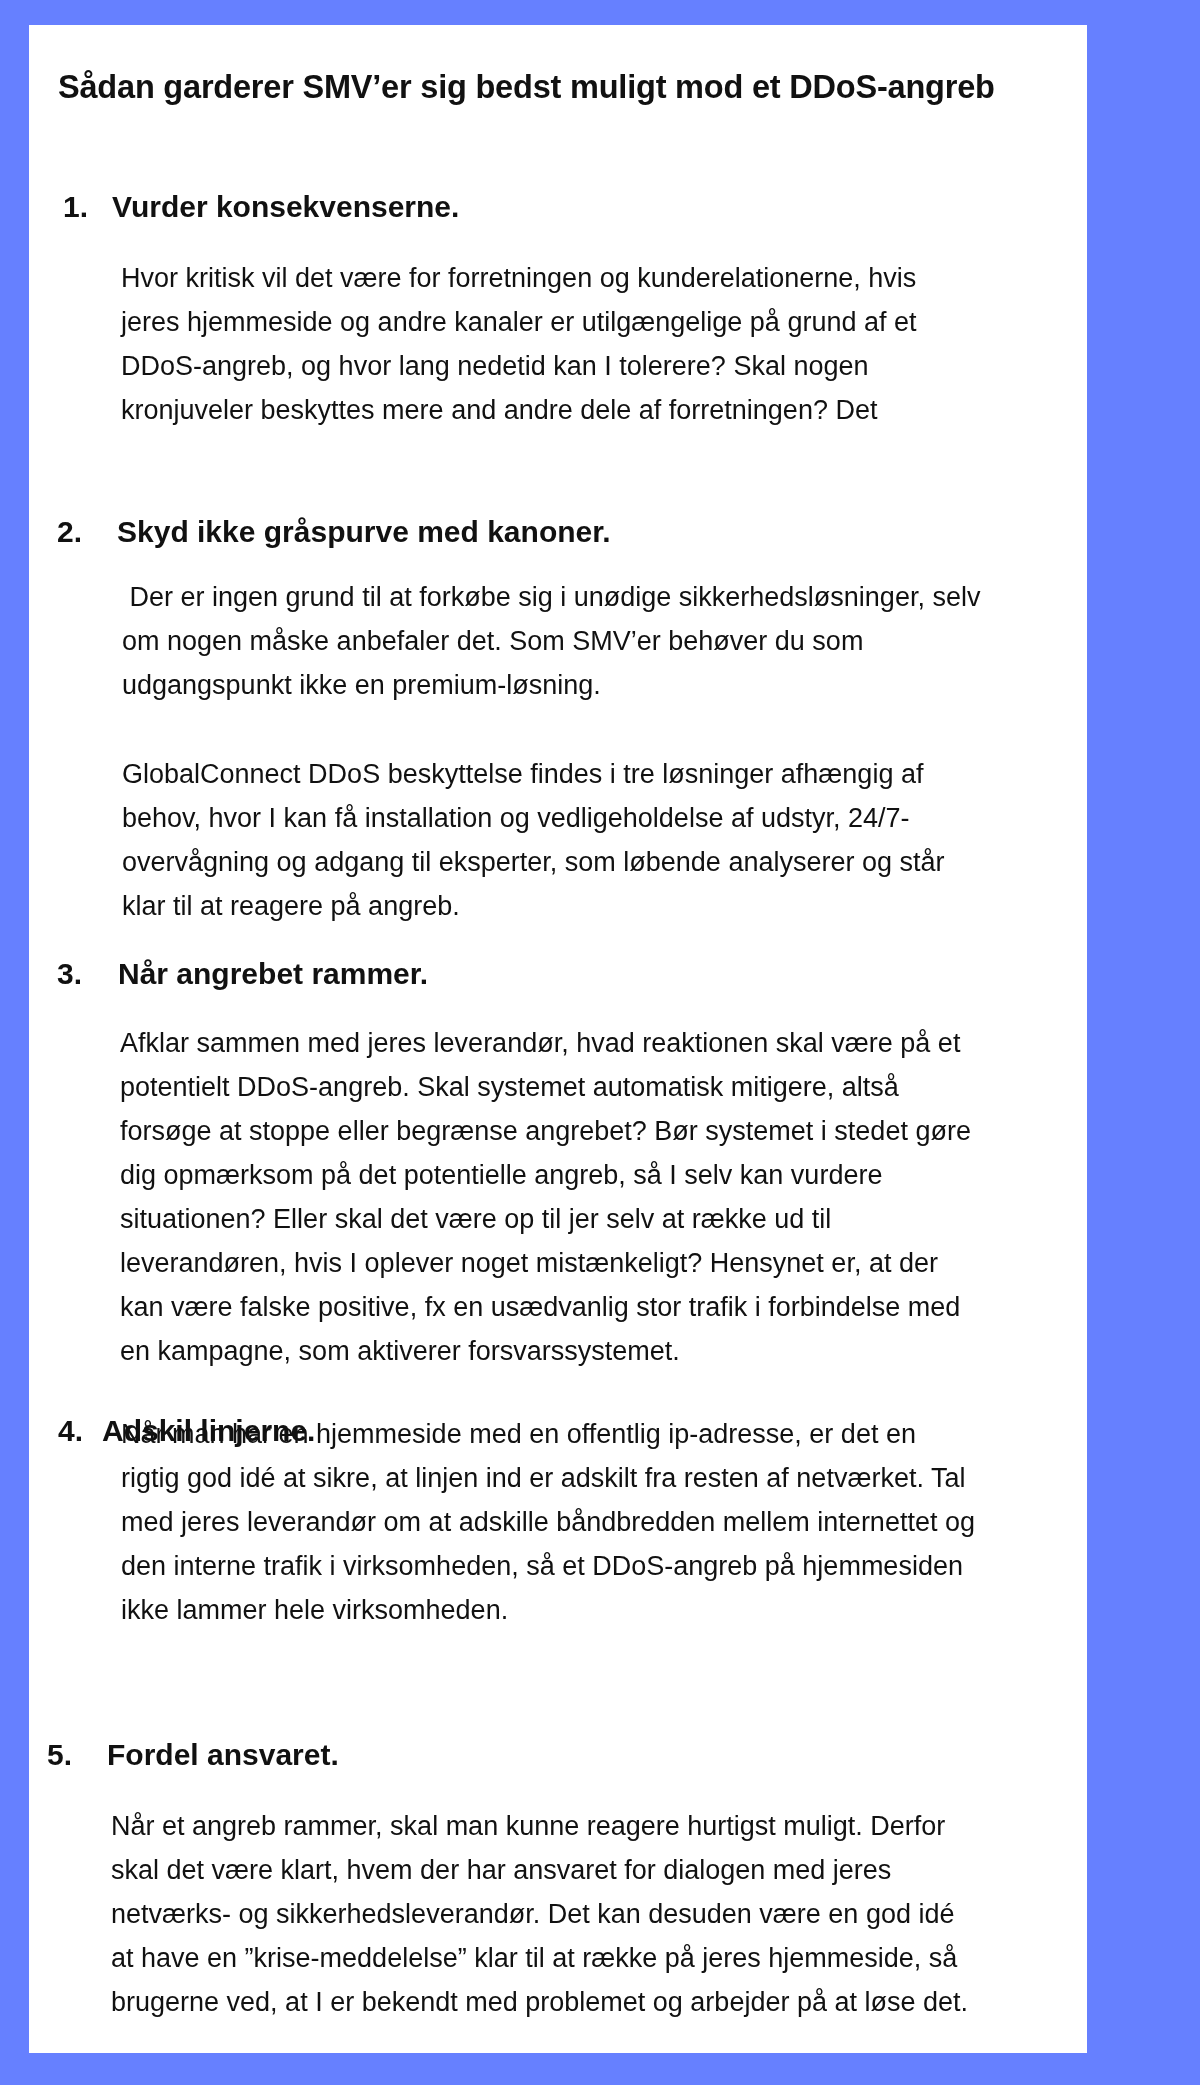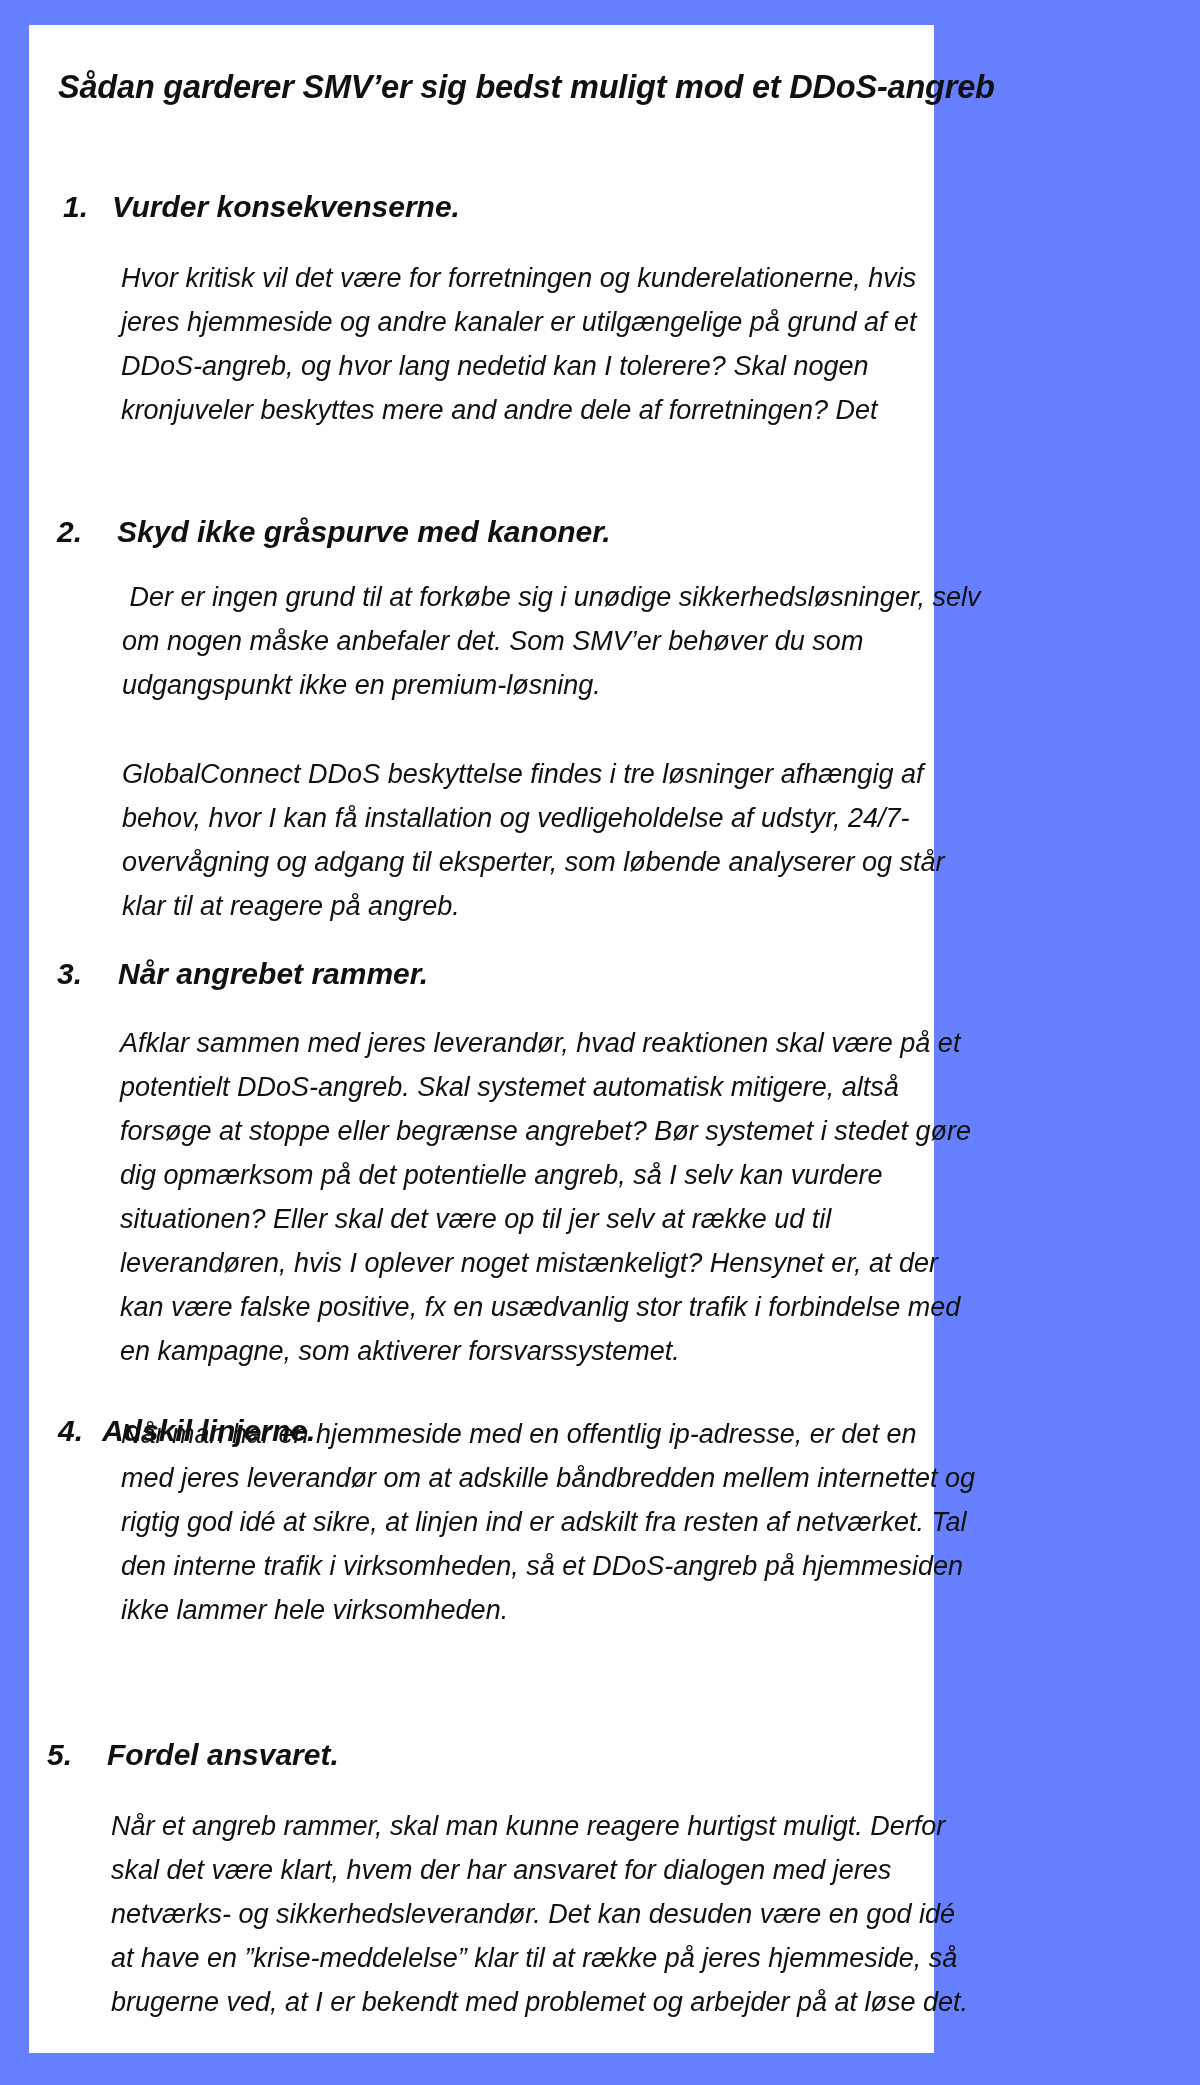--- a/index.html
+++ b/index.html
@@ -7,23 +7,22 @@
     width: 1200px; height: 2085px;
     background: #6680ff;
     position: relative;
     overflow: hidden;
     font-family: "Liberation Sans", "DejaVu Sans", sans-serif;
     color: #111111;
   }
   .card {
     position: absolute;
     left: 29px; top: 25px;
-    width: 905px; height: 2028px;
+    width: 1058px; height: 2028px;
     background: #ffffff;
-    font-style: italic;
   }
   .abs { position: absolute; white-space: nowrap; }
   .title {
     font-weight: bold;
     font-size: 32.5px;
     line-height: 40px;
     left: 29px;  
     top: 42px;   
     letter-spacing: -0.2px;
   }
@@ -111,22 +110,22 @@
     <span class="line">kan være falske positive, fx en usædvanlig stor trafik i forbindelse med</span>
     <span class="line">en kampagne, som aktiverer forsvarssystemet.</span>
   </div>
 
   <div class="abs heading" id="h4">
     <span class="num">4.</span>
     <span class="txt">Adskil linjerne.</span>
   </div>
   <div class="abs body-text" id="b4">
     <span class="line">Når man har en hjemmeside med en offentlig ip-adresse, er det en</span>
+    <span class="line">rigtig god idé at sikre, at linjen ind er adskilt fra resten af netværket. Tal</span>
     <span class="line">med jeres leverandør om at adskille båndbredden mellem internettet og</span>
-    <span class="line">rigtig god idé at sikre, at linjen ind er adskilt fra resten af netværket. Tal</span>
     <span class="line">den interne trafik i virksomheden, så et DDoS-angreb på hjemmesiden</span>
     <span class="line">ikke lammer hele virksomheden.</span>
   </div>
 
   <div class="abs heading" id="h5">
     <span class="num">5.</span>
     <span class="txt">Fordel ansvaret.</span>
   </div>
   <div class="abs body-text" id="b5">
     <span class="line">Når et angreb rammer, skal man kunne reagere hurtigst muligt. Derfor</span>

